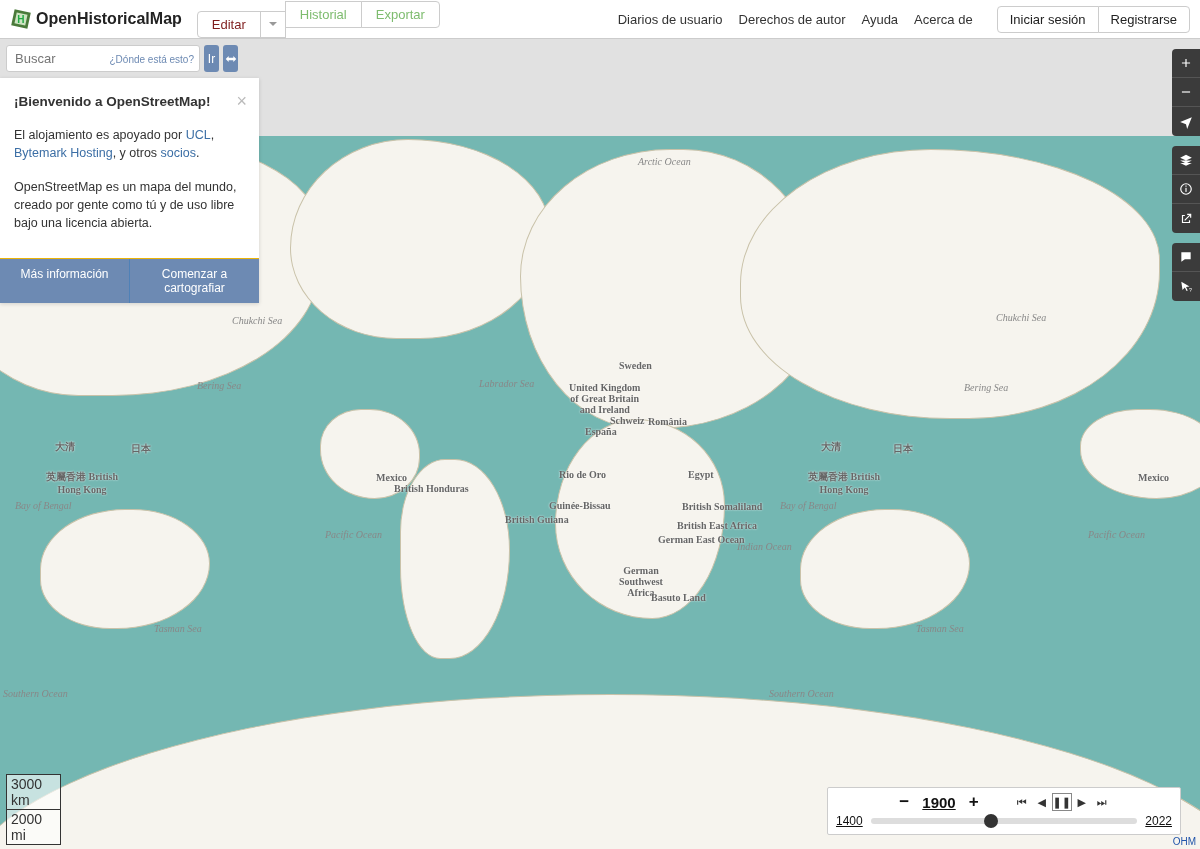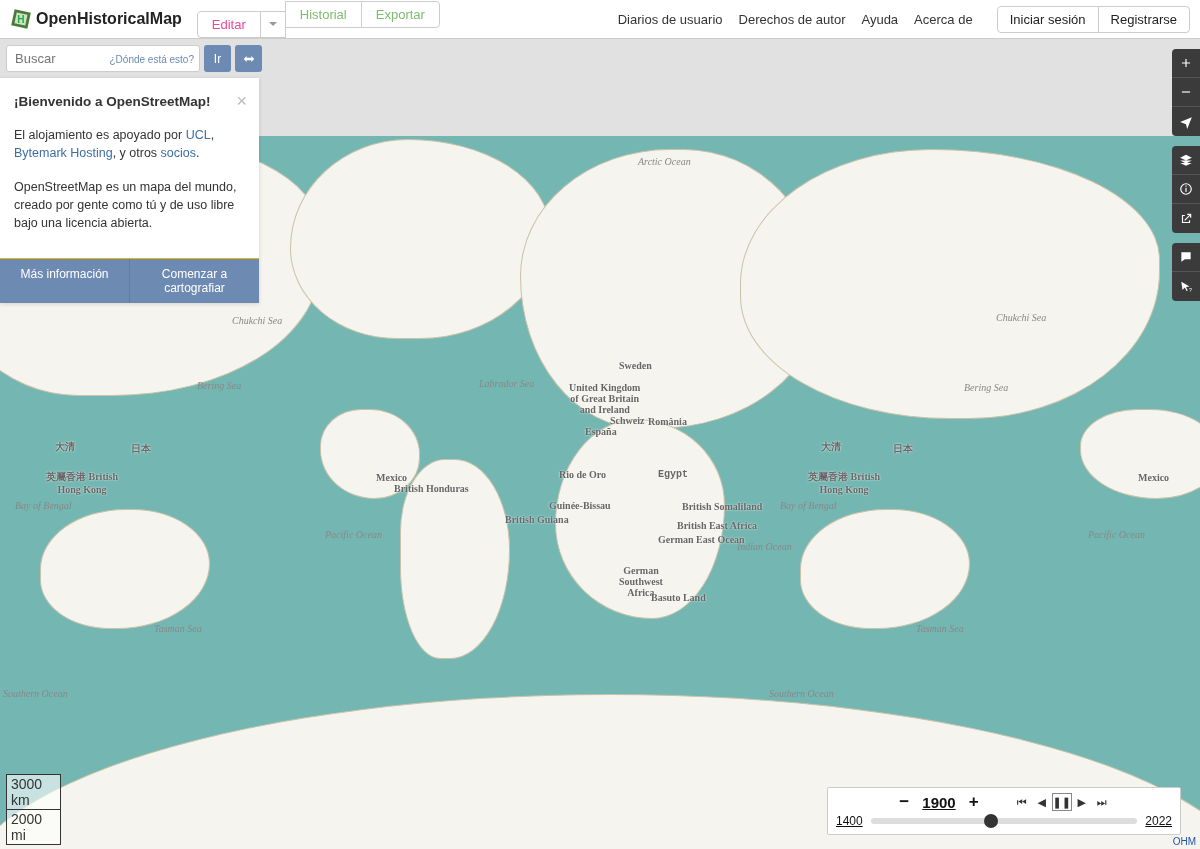--- a/index.html
+++ b/index.html
@@ -6,35 +6,35 @@
   html, body { width: 1200px; height: 849px; font-family: -apple-system, BlinkMacSystemFont, "Segoe UI", Helvetica, Arial, sans-serif; overflow: hidden; position: relative; }
   
   .header { height: 39px; border-bottom: 1px solid #ccc; display: flex; align-items: center; padding: 0 10px; background: #fff; position: relative; z-index: 20; }
   .logo-wrap { display: flex; align-items: center; gap: 4px; cursor: pointer; }
   .logo-wrap svg { width: 22px; height: 22px; }
   .logo-text { font-size: 16px; font-weight: 700; color: #222; }
   .btn-group { display: flex; margin-left: 16px; }
   .btn-group .btn { border: 1px solid #ccc; margin-left: -1px; padding: 4px 14px; font-size: 13px; color: #7ebc6f; background: #fff; cursor: pointer; height: 27px; display:flex; align-items:center; }
   .btn-group .btn:first-child { border-radius: 4px 0 0 4px; }
   .btn-group .btn:last-child { border-radius: 0 4px 4px 0; }
-  .btn-group .btn.disabled { color: #ec4899; margin-top: 10px; }
+  .btn-group .btn.disabled { color: #7f1d1d; margin-top: 10px; }
   .btn-group .btn.caret { padding: 4px 8px; }
   .btn-group .btn.caret::after { content:""; border: 4px solid transparent; border-top-color:#999; display:inline-block; margin-top:4px; }
   .nav-right { margin-left: auto; display: flex; align-items: center; gap: 16px; }
   .nav-link { font-size: 13px; color: #333; text-decoration: none; cursor: pointer; }
   .auth-btn { border: 1px solid #ccc; padding: 5px 12px; font-size: 13px; border-radius: 4px; cursor: pointer; background:#fff; color:#222; }
   .auth-group { display:flex; margin-left: 8px; }
   .auth-group .auth-btn:first-child { border-radius: 4px 0 0 4px; }
   .auth-group .auth-btn:last-child { border-radius: 0 4px 4px 0; margin-left:-1px;}
   
   .search-row { position: absolute; top: 45px; left: 6px; z-index: 20; display: flex; gap: 4px; }
   .search-box { position: relative; width: 194px; }
   .search-input { width: 100%; height: 27px; border: 1px solid #ccc; border-radius: 3px; padding: 4px 8px; font-size: 13px; color:#555; }
   .where-link { position: absolute; right: 6px; top: 50%; transform: translateY(-50%); font-size: 10px; color: #6d8ab3; cursor:pointer; }
-  .sbtn { width: 27px; height: 27px; background: #6d8ab3; color: #fff; border: none; border-radius: 3px; font-size: 12px; cursor: pointer; display:flex; align-items:center; justify-content:center; }
+  .sbtn { width: 15px; height: 27px; background: #6d8ab3; color: #fff; border: none; border-radius: 3px; font-size: 12px; cursor: pointer; display:flex; align-items:center; justify-content:center; }
   .sbtn svg { width:14px; height:14px; fill:#fff; }
   
   .panel { position: absolute; top: 78px; left: 0; width: 259px; background: #fff; z-index: 19; box-shadow: 0 1px 4px rgba(0,0,0,0.15); }
   .panel-body { padding: 14px 14px 10px; font-size: 12.5px; color: #333; line-height: 1.45; }
   .panel-body h3 { font-size: 13.5px; font-weight: 700; margin-bottom: 14px; }
   .panel-close { position: absolute; top: 10px; right: 12px; color: #bbb; font-size: 18px; cursor: pointer; }
   .panel-body p { margin-bottom: 16px; }
   .panel-body a { color: #3b6ea5; text-decoration: none; }
   .panel-actions { display:flex; border-top:1px solid #eab308; }
   .panel-actions div { flex:1; background:#6d8ab3; color:#fff; font-size:12px; text-align:center; padding:8px 4px; cursor:pointer; }
@@ -167,21 +167,21 @@
       <div class="map-label dark" style="left: 808px; top: 431px; text-align: center;">英屬香港 British<br>Hong Kong</div>
       <div class="map-label dark" style="left: 619px; top: 321px;">Sweden</div>
       <div class="map-label dark" style="left: 569px; top: 343px; text-align: center;">United Kingdom<br>of Great Britain<br>and Ireland</div>
       <div class="map-label dark" style="left: 610px; top: 376px;">Schweiz</div>
       <div class="map-label dark" style="left: 648px; top: 377px;">România</div>
       <div class="map-label dark" style="left: 585px; top: 387px;">España</div>
       <div class="map-label dark" style="left: 376px; top: 433px;">Mexico</div>
       <div class="map-label dark" style="left: 1138px; top: 433px;">Mexico</div>
       <div class="map-label dark" style="left: 394px; top: 444px;">British Honduras</div>
       <div class="map-label dark" style="left: 559px; top: 430px;">Rio de Oro</div>
-      <div class="map-label dark" style="left: 658px; top: 430px; font-family: Liberation Mono, monospace;">Egypt</div>
+      <div class="map-label dark" style="left: 688px; top: 430px;">Egypt</div>
       <div class="map-label dark" style="left: 549px; top: 461px;">Guinée-Bissau</div>
       <div class="map-label dark" style="left: 682px; top: 462px;">British Somaliland</div>
       <div class="map-label dark" style="left: 457px; top: 475px; margin-left: 48px;">British Guiana</div>
       <div class="map-label dark" style="left: 677px; top: 481px;">British East Africa</div>
       <div class="map-label dark" style="left: 658px; top: 495px;">German East Ocean</div>
       <div class="map-label dark" style="left: 619px; top: 526px; text-align: center;">German<br>Southwest<br>Africa</div>
       <div class="map-label dark" style="left: 651px; top: 553px;">Basuto Land</div>
     </div>
 
   <div class="map-ctrl" style="top:10px;">

